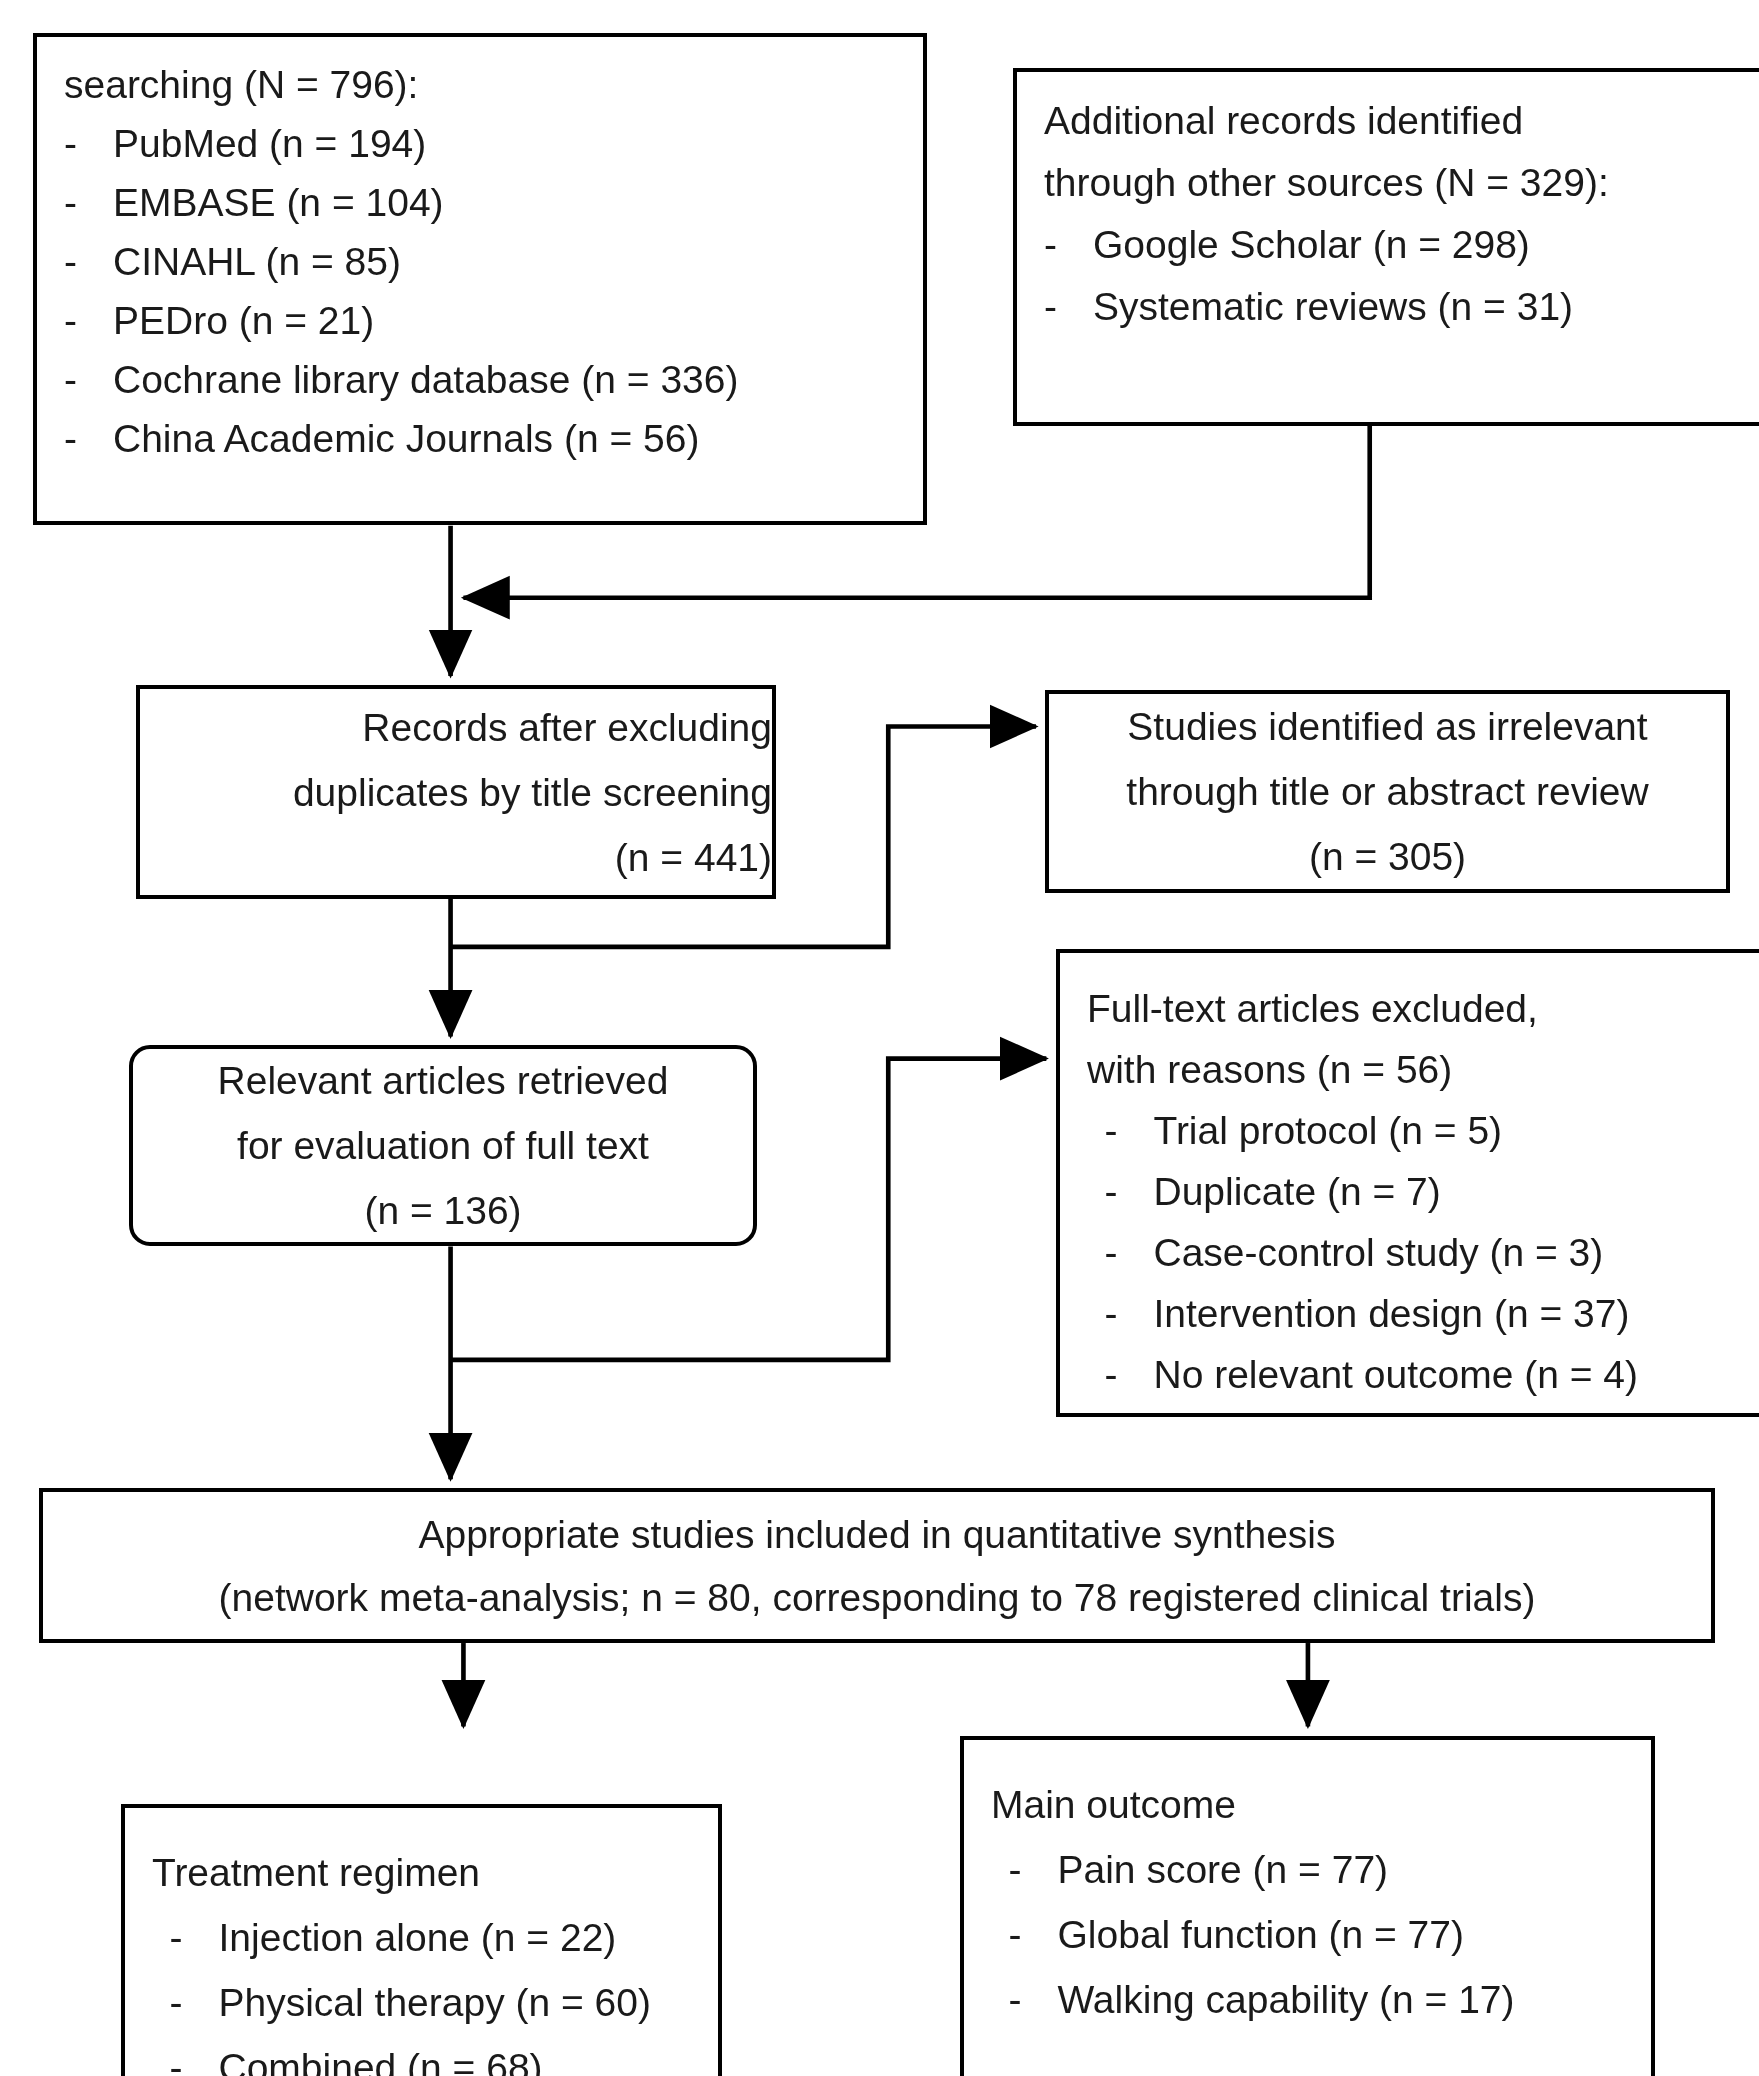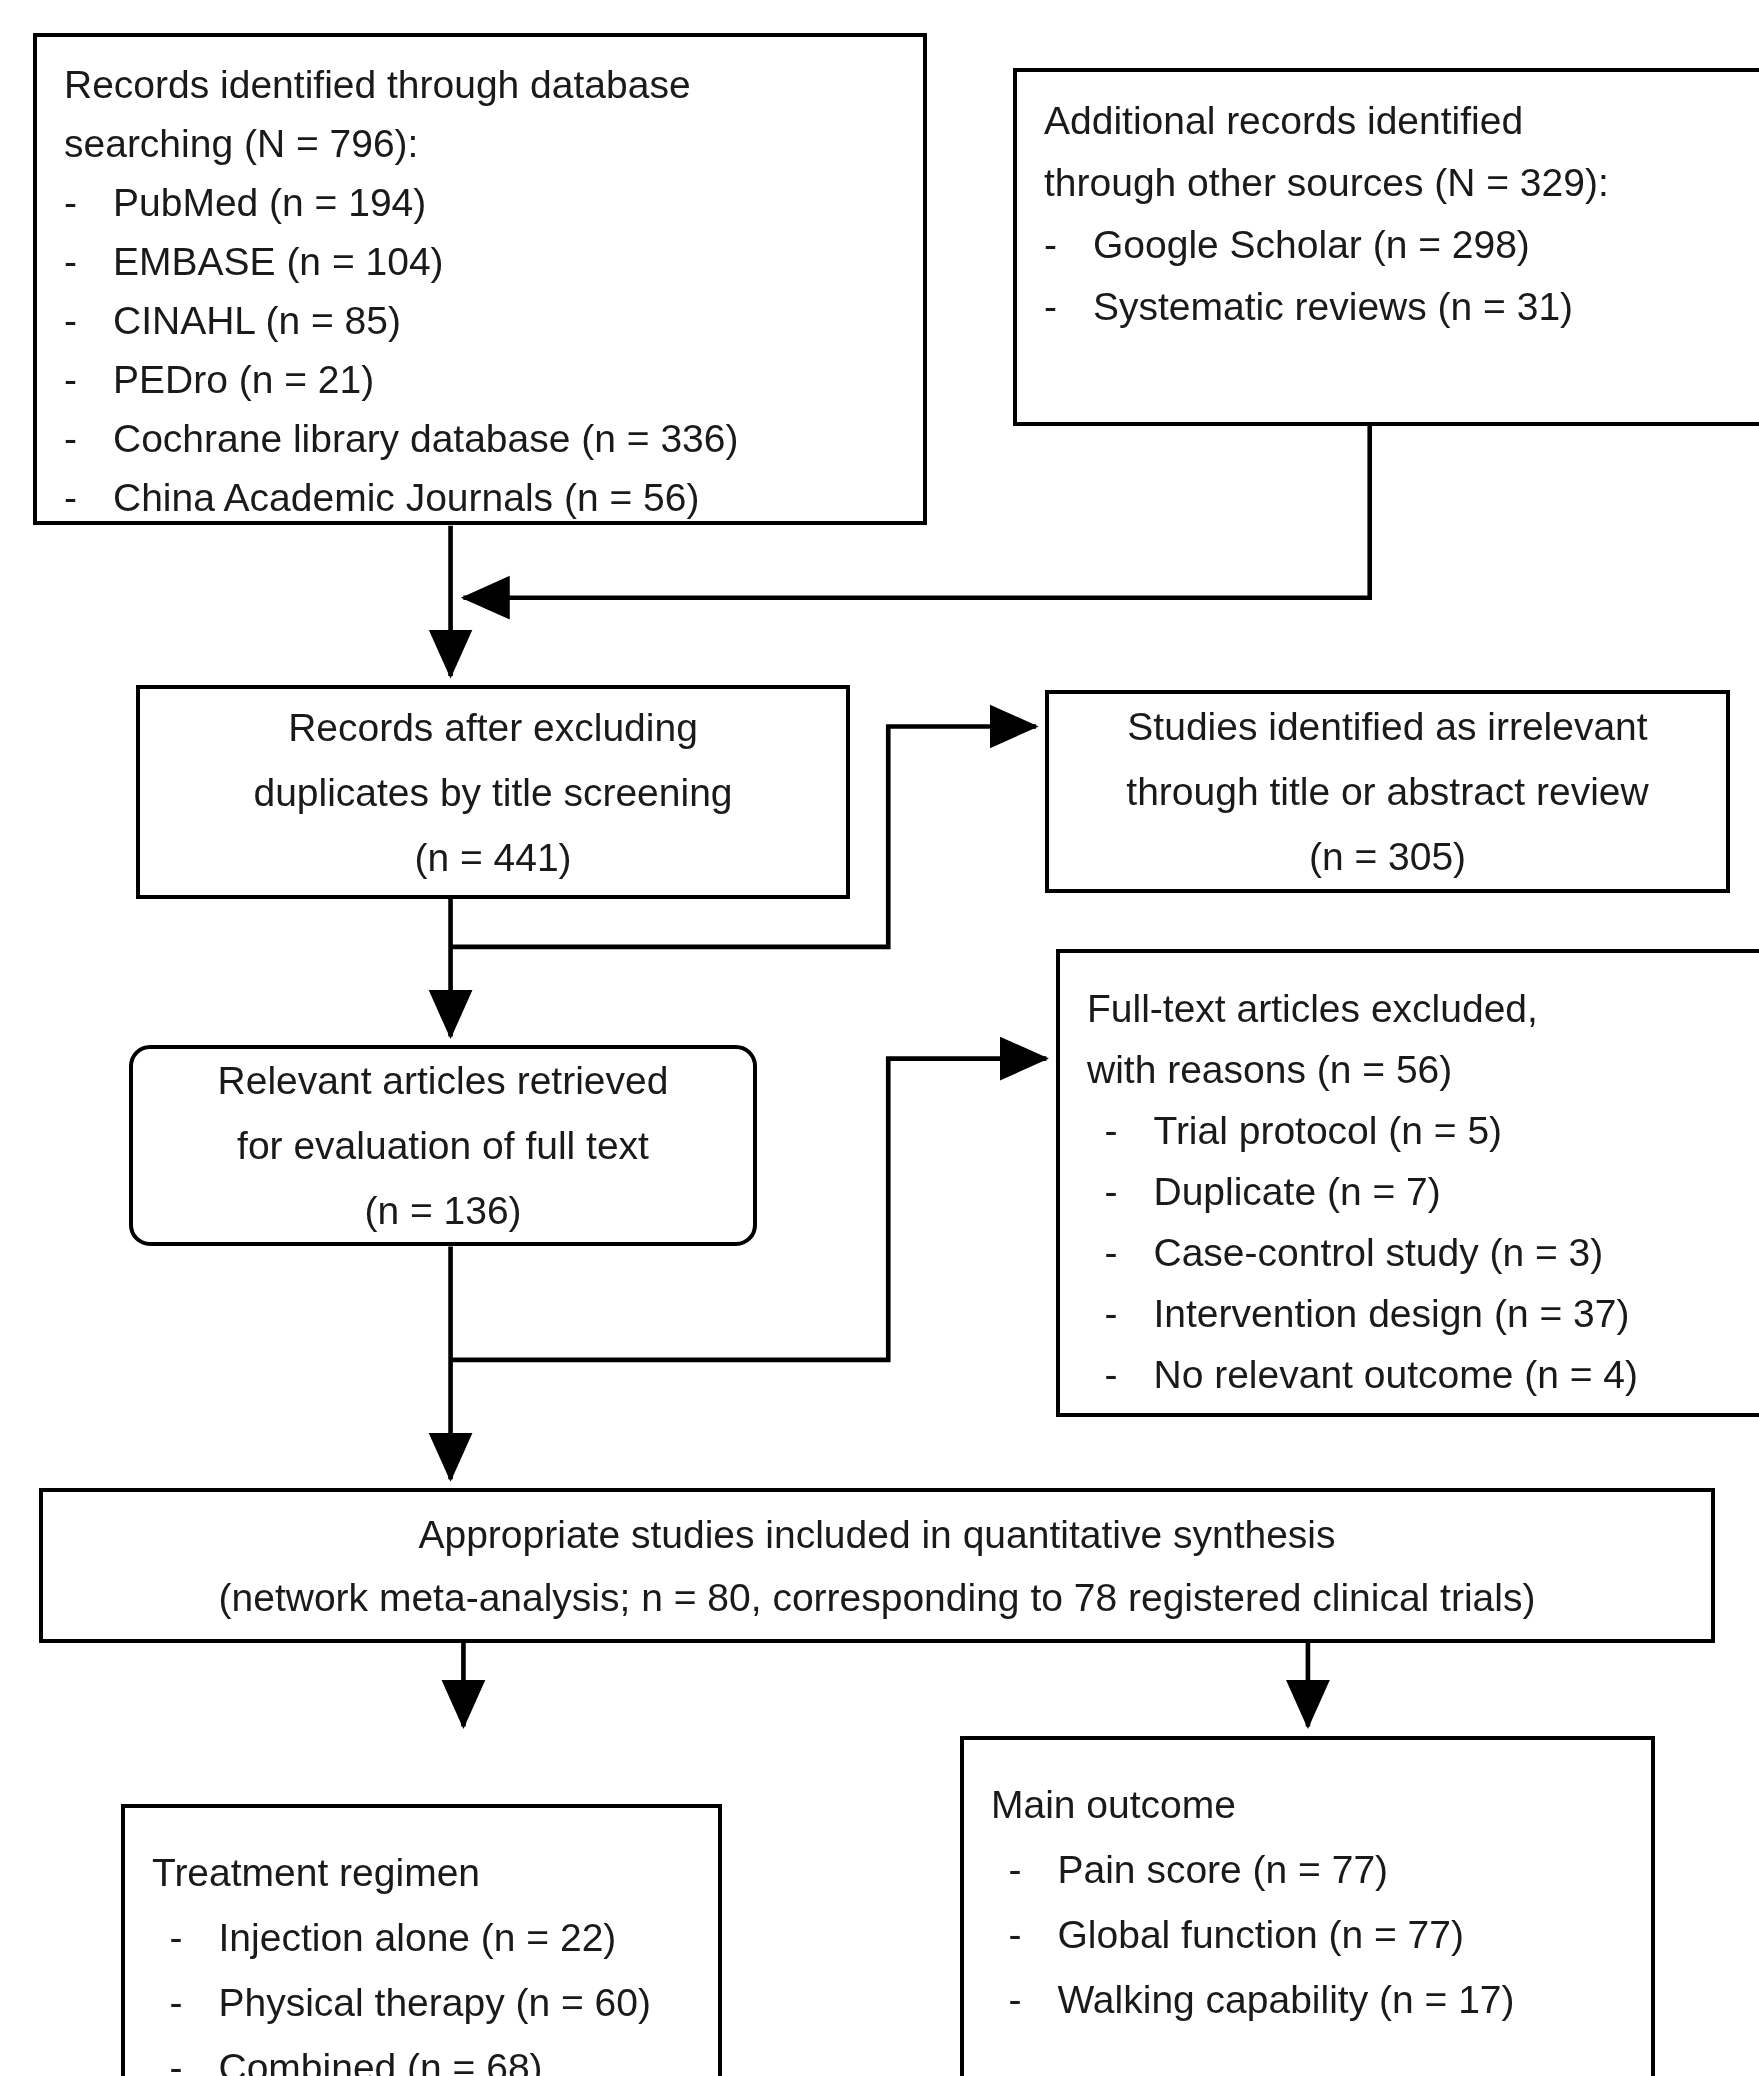--- a/index.html
+++ b/index.html
@@ -42,21 +42,21 @@
   .li { display: flex; }
   .li .dash {
     flex: 0 0 49px;
     width: 49px;
   }
   .li .btext { flex: 1 1 auto; }
 
   
   #box-db      { left: 33px;   top: 33px;   width: 894px; height: 492px; }
   #box-other   { left: 981px; top: 68px;  width: 760px; height: 358px;  line-height: 62px; margin-left: 32px; }
-  #box-dedup   { left: 136px;  top: 685px; width: 714px; height: 214px; }
+  #box-dedup   { left: 136px;  top: 685px; width: 640px; height: 214px; align-items: flex-end; }
   #box-irrel   { left: 1045px; top: 690px; width: 685px; height: 203px; }
   #box-retr    { left: 129px;  top: 1045px; width: 628px; height: 201px; border-radius: 21px; }
   #box-ftexcl  { left: 1056px; top: 949px; width: 714px; height: 468px; line-height: 61px; padding-top: 25px; }
   #box-incl    { left: 39px;   top: 1488px; width: 1676px; height: 155px; line-height: 63px; }
   #box-treat   { left: 121px;  top: 1804px; width: 601px; height: 319px; line-height: 65px; padding-top: 32px; }
   #box-outcome { left: 960px; top: 1736px; width: 695px; height: 376px; line-height: 65px; padding-top: 32px; }
 
   #box-ftexcl .li,
   #box-treat .li,
   #box-outcome .li { margin-left: 17.5px; }
@@ -78,21 +78,20 @@
       <path d="M875,1745 L875,2012" marker-end="url(#ah)"></path>
       <path d="M875,1838 L1725,1838 L1725,1410 L2012,1410" marker-end="url(#ah)"></path>
       <path d="M875,2420 L875,2872" marker-end="url(#ah)"></path>
       <path d="M875,2640 L1725,2640 L1725,2055 L2032,2055" marker-end="url(#ah)"></path>
       <path d="M900,3190 L900,3352" marker-end="url(#ah)"></path>
       <path d="M2540,3190 L2540,3352" marker-end="url(#ah)"></path>
     </g>
   </svg>
 
   <div class="box list-box" id="box-db">
-    <div>Records identified through database</div>
     <div>searching (N = 796):</div>
     <div class="li">
       <span class="dash">-</span>
       <span class="btext">PubMed (n = 194)</span>
     </div>
     <div class="li">
       <span class="dash">-</span>
       <span class="btext">EMBASE (n = 104)</span>
     </div>
     <div class="li">

